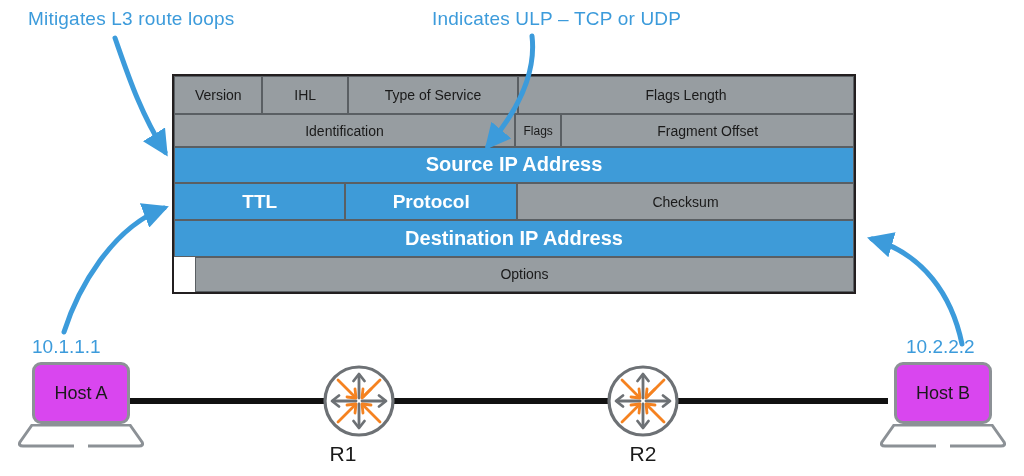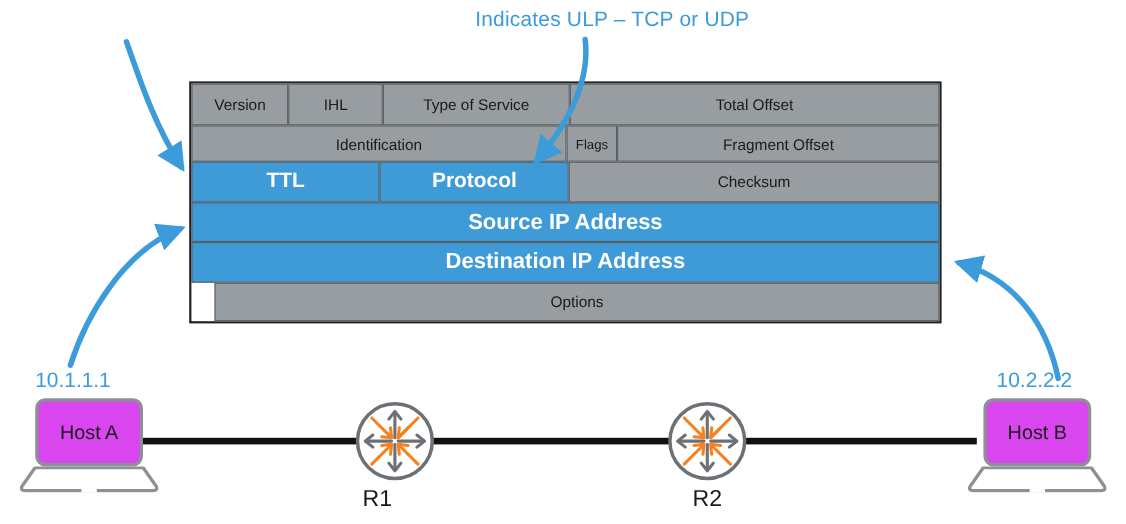--- a/index.html
+++ b/index.html
@@ -157,46 +157,47 @@
     color: #1a1a1a;
   }
   #router-1-label { left: 306px; }
   #router-2-label { left: 606px; }
 </style>
 </head>
 <body>
 
 <div id="canvas">
 
+  <div class="annot" id="annot-ttl">Mitigates L3 route loops</div>
 
   <div class="annot" id="annot-prot">Indicates ULP – TCP or UDP</div>
 
   <div id="ip-header">
 
     <div class="hdr-row r1">
       <div class="hdr-cell" style="flex:88">Version</div>
       <div class="hdr-cell" style="flex:85">IHL</div>
       <div class="hdr-cell" style="flex:171">Type of Service</div>
-      <div class="hdr-cell" style="flex:340">Total Offset</div>
+      <div class="hdr-cell" style="flex:340">Flags Length</div>
     </div>
 
     <div class="hdr-row r2">
       <div class="hdr-cell" style="flex:344">Identification</div>
       <div class="hdr-cell small" style="flex:45">Flags</div>
       <div class="hdr-cell" style="flex:295">Fragment Offset</div>
     </div>
 
+    <div class="hdr-row r4">
+      <div class="hdr-cell blue big" style="flex:684">Source IP Address</div>
+    </div>
+
     <div class="hdr-row r3">
       <div class="hdr-cell blue" style="flex:172">TTL</div>
       <div class="hdr-cell blue" style="flex:172">Protocol</div>
       <div class="hdr-cell" style="flex:340">Checksum</div>
-    </div>
-
-    <div class="hdr-row r4">
-      <div class="hdr-cell blue big" style="flex:684">Source IP Address</div>
     </div>
 
     <div class="hdr-row r5">
       <div class="hdr-cell blue big" style="flex:684">Destination IP Address</div>
     </div>
 
     <div class="hdr-row r6">
       <div class="hdr-cell" style="flex:684">Options</div>
     </div>
 

